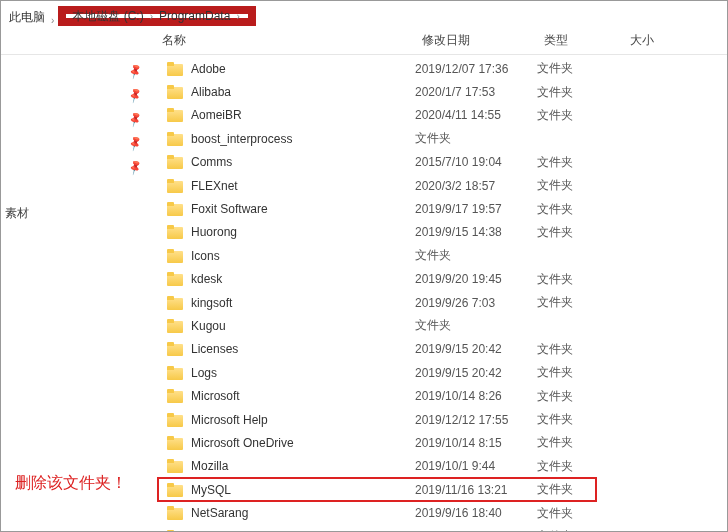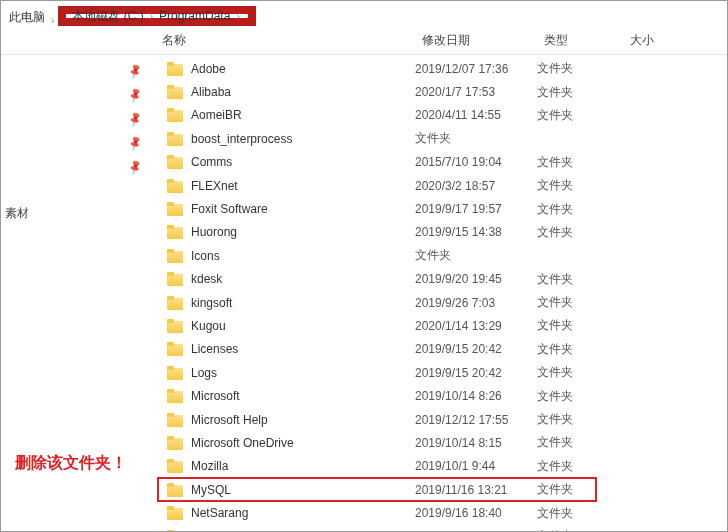--- a/index.html
+++ b/index.html
@@ -280,21 +280,20 @@
         </div>
         <div class="datecell">2019/9/26 7:03</div>
         <div class="typecell">文件夹</div>
         <div class="sizecell"></div>
       </div>
       <div class="row">
         <div class="namecell">
           <span class="folder-icon"></span>
           <span>Kugou</span>
         </div>
-        <div class="datecell">2020/1/14 13:29</div>
         <div class="typecell">文件夹</div>
         <div class="sizecell"></div>
       </div>
       <div class="row">
         <div class="namecell">
           <span class="folder-icon"></span>
           <span>Licenses</span>
         </div>
         <div class="datecell">2019/9/15 20:42</div>
         <div class="typecell">文件夹</div>
@@ -369,13 +368,13 @@
           <span>NVIDIA</span>
         </div>
         <div class="datecell">2020/6/4 7:12</div>
         <div class="typecell">文件夹</div>
         <div class="sizecell"></div>
       </div>
       <div class="highlight-row" id="hl" style="left: 6px; top: 422.031px; width: 440px; height: 25.3906px;"></div>
   </div>
 </div>
 
-<div class="annot" id="annot" style="left: 14px; top: 452px; font-weight: bold;">删除该文件夹！</div>
+<div class="annot" id="annot" style="left: 14px; top: 472px;">删除该文件夹！</div>
 
 </body></html>

